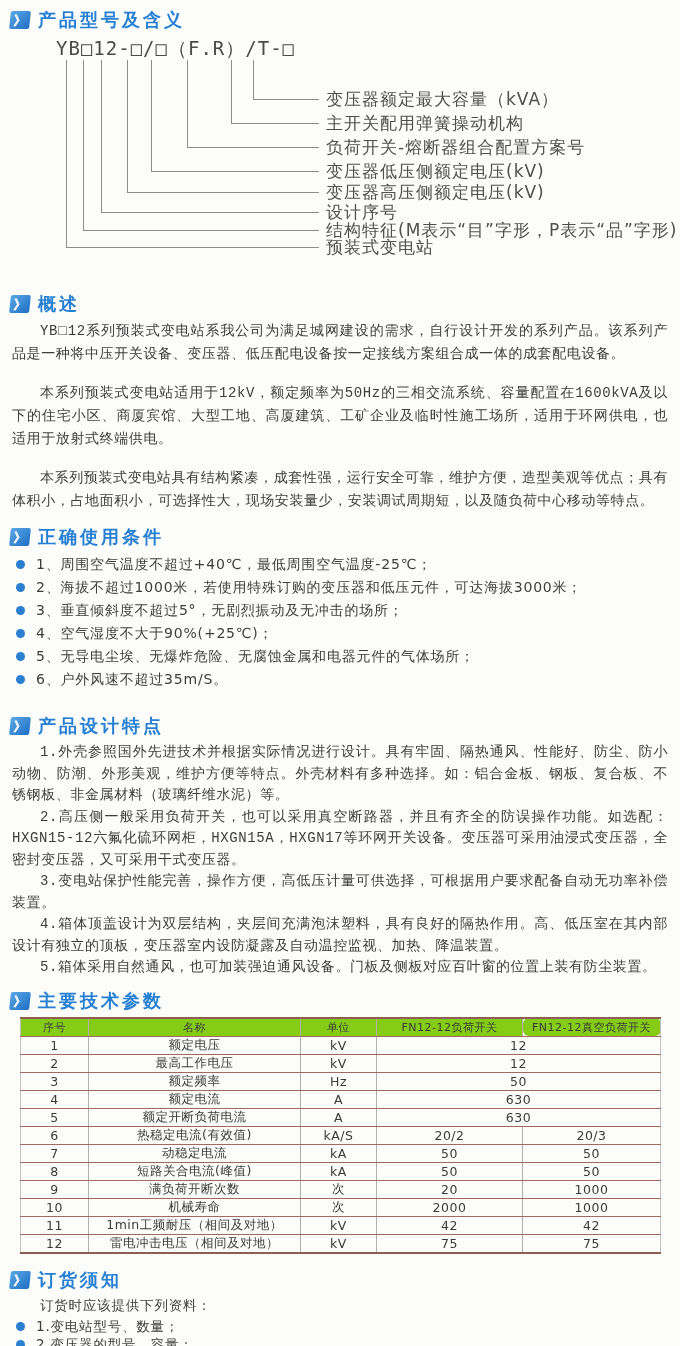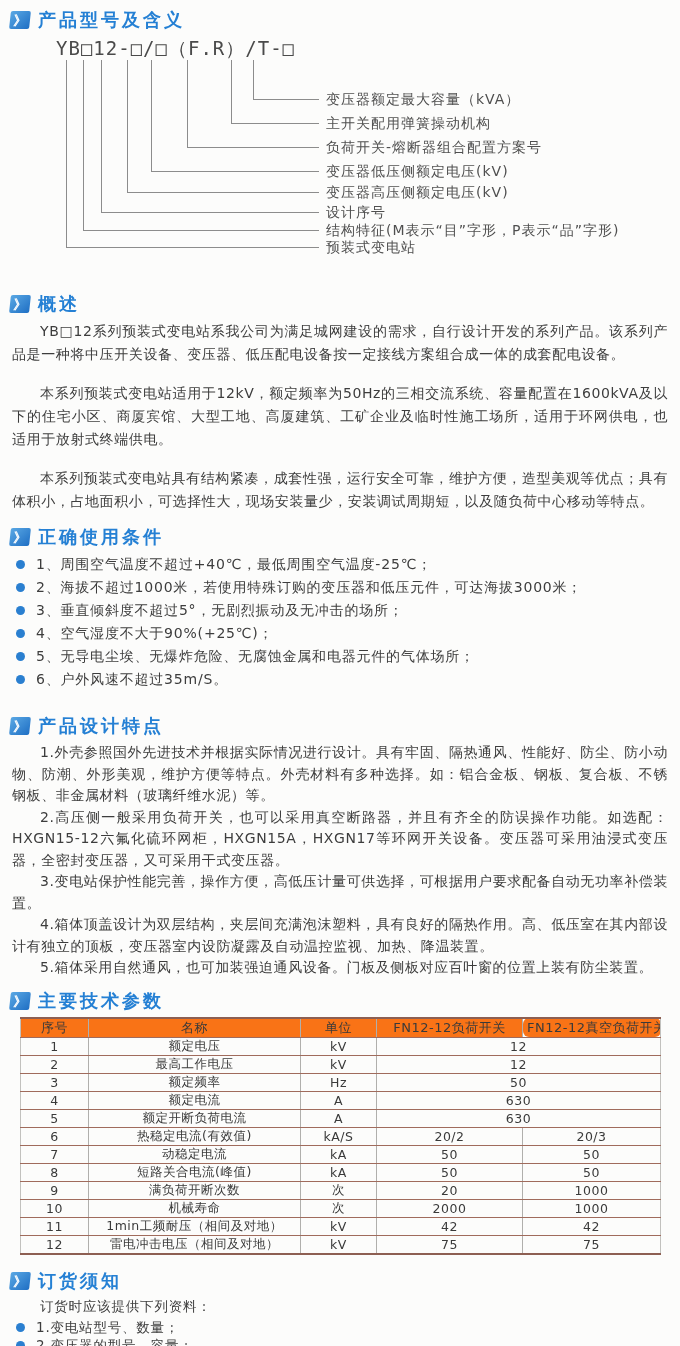--- a/index.html
+++ b/index.html
@@ -36,29 +36,29 @@
     font-size:19px; font-weight:500; color:#4a4a4a;
     letter-spacing:1px; line-height:24px; white-space:nowrap;
   }
   .connector {
     position:absolute;
     border-left:1px solid #8c8c8c;
     border-bottom:1px solid #8c8c8c;
   }
   .dlabel {
     position:absolute; left:326px;
-    font-size:14px; color:#4f4f4f; letter-spacing:1px;
+    font-size:17px; color:#4f4f4f; letter-spacing:1px;
     line-height:18px; white-space:nowrap;
   }
   
   .para {
     margin:0 12px 0 12px;
     font-size:14px; line-height:23px;
     text-align:justify; text-indent:2em;
-    letter-spacing:0.6px; color:#3d3d3d;
+    letter-spacing:0.6px; color:#3d3d3d;font-family:Liberation Mono, monospace;
   }
   .para + .para { margin-top:16px; }
   .overview-block { margin-top:2px; margin-bottom:12px; }
   .features-block .para { line-height:21.5px; margin-top:0; }
   .features-block { margin-bottom:10px; }
   
   .blist { margin:4px 0 0 0; padding:0; list-style:none; }
   .blist li {
     position:relative; margin:0 12px 0 16px; padding-left:20px;
     font-size:14px; letter-spacing:0.8px; color:#3d3d3d;
@@ -79,21 +79,21 @@
   table.params {
     width:640px; border-collapse:collapse; table-layout:fixed;
     font-size:12.5px; color:#3a3a3a;
   }
   table.params th, table.params td {
     border-top:1px solid #a06b5c; border-bottom:1px solid #a06b5c;
     border-left:1px solid #b0afac; border-right:1px solid #b0afac;
     height:17px; padding:0 4px; text-align:center;
     letter-spacing:0.5px; overflow:hidden; white-space:nowrap;
   }
-  table.params tr:first-child th { border-top:2px solid #8d5f52; background:#f97316; font-weight:normal; font-size:13px; }
+  table.params tr:first-child th { border-top:2px solid #8d5f52; background:#84cc16; font-weight:normal; font-size:11px; }
   table.params tr:last-child td { border-bottom:2px solid #8d5f52; }
   table.params th:first-child, table.params td:first-child { border-left:1px solid #c2c1be; }
   table.params th:last-child,  table.params td:last-child  { border-right:1px solid #c2c1be;border-radius:6px; }
   td.cname, th.cname { text-align:left; padding-left:12px; }
   
   .mt-sect { margin-top:14px; }
   .mt-sect-lg { margin-top:24px; }
 </style>
 </head>
 <body>

